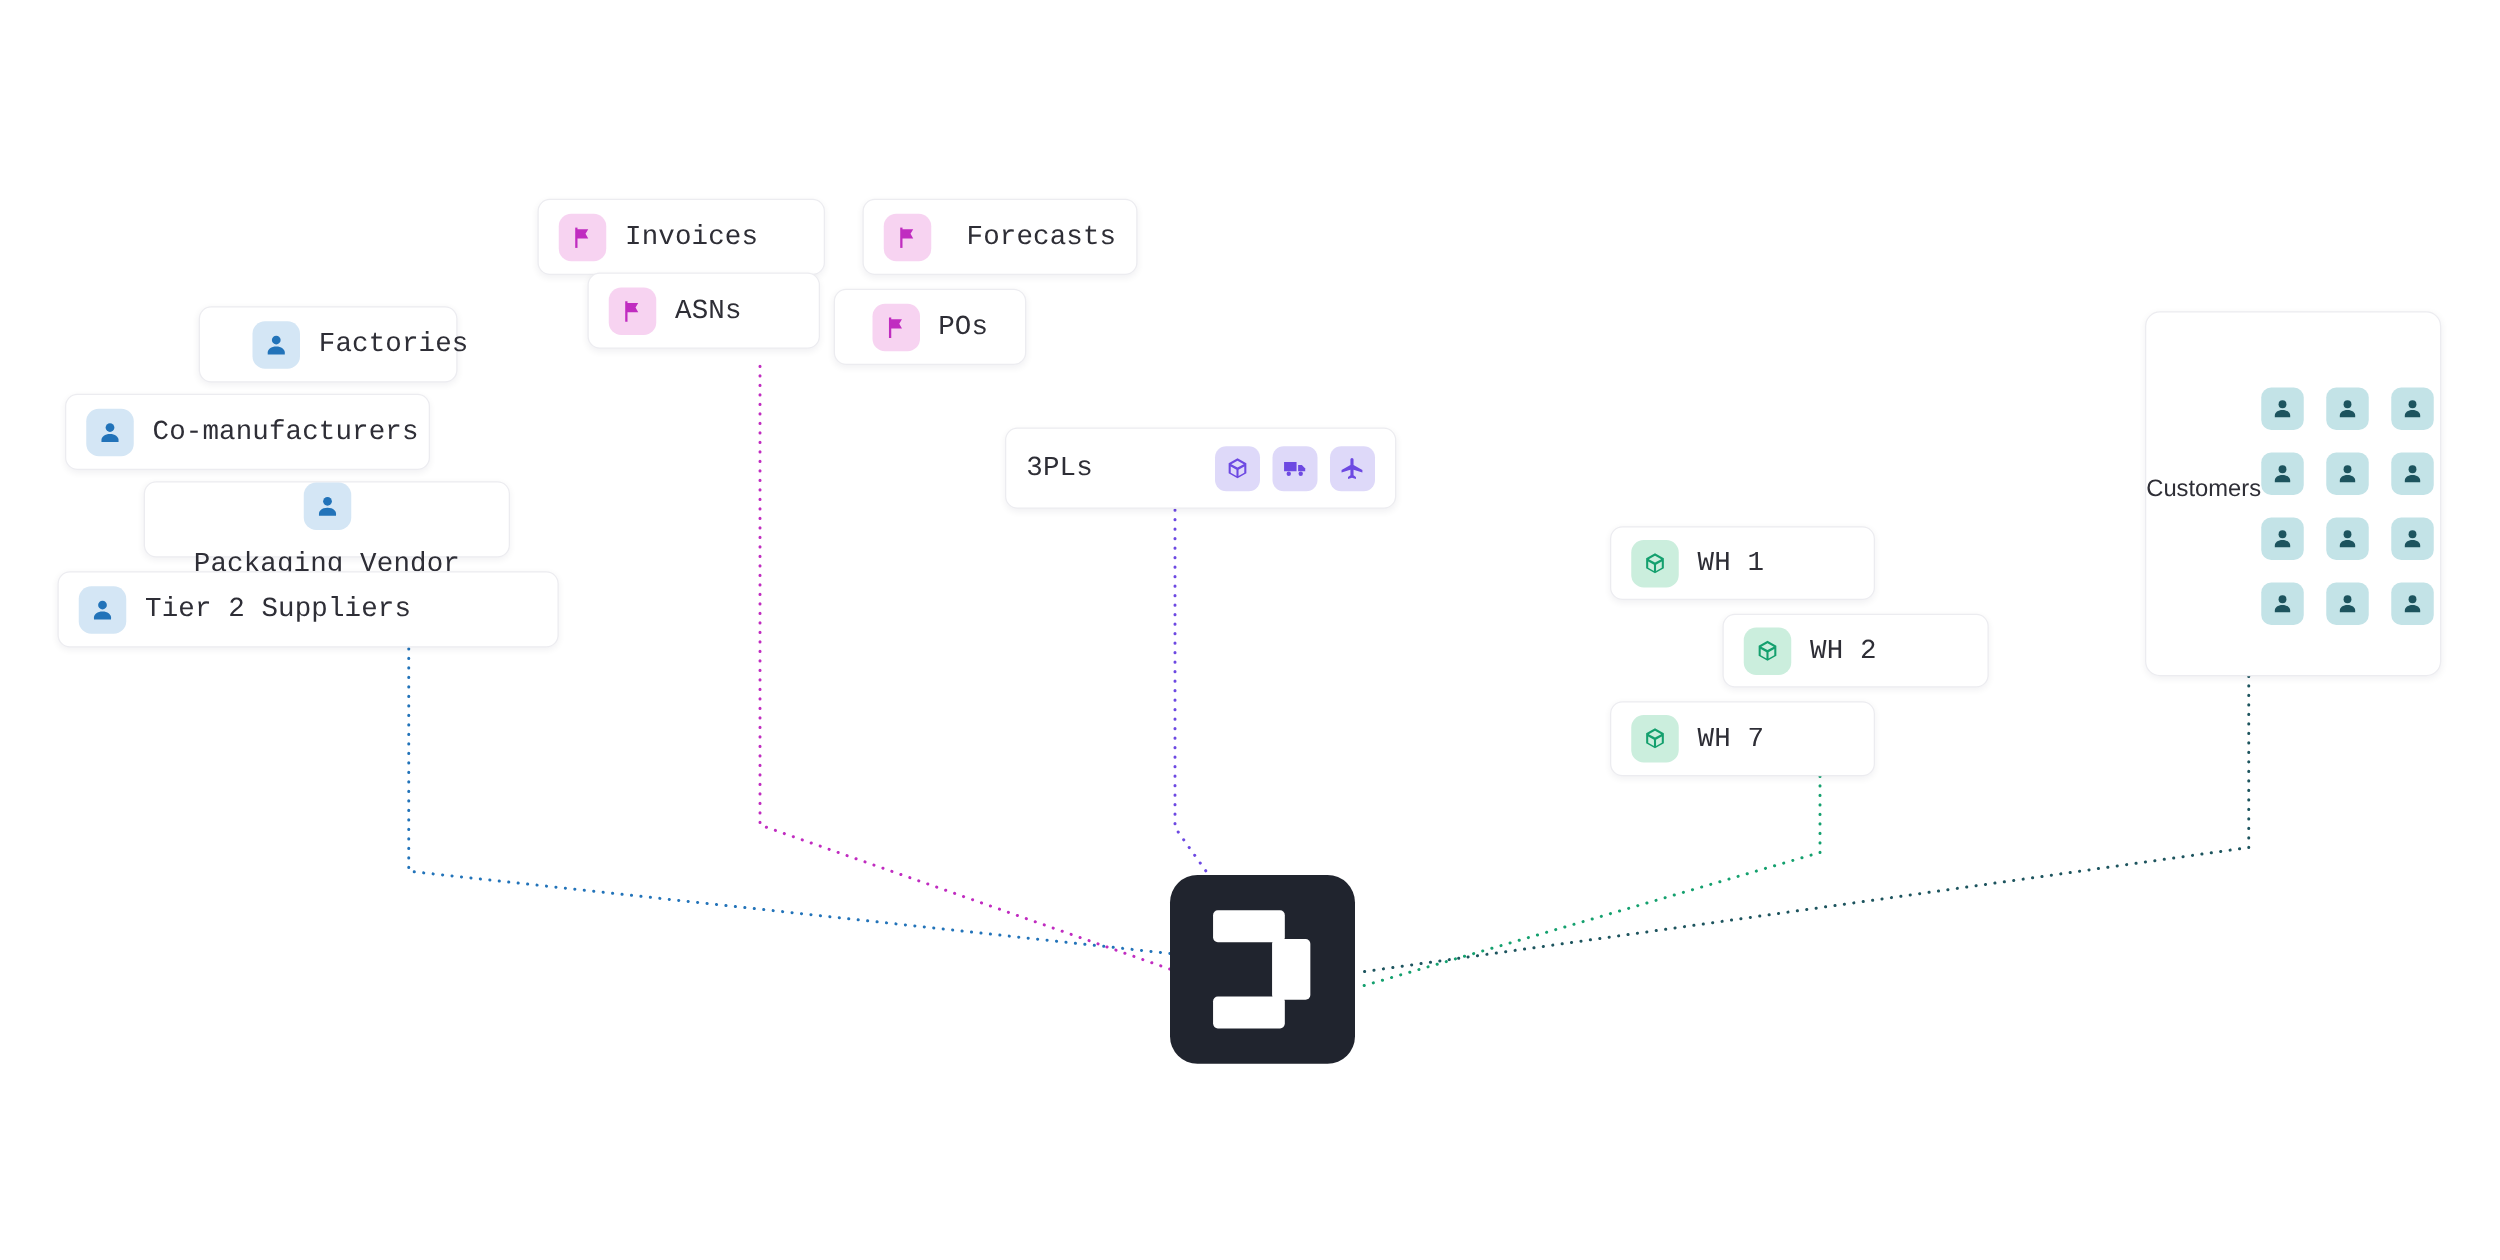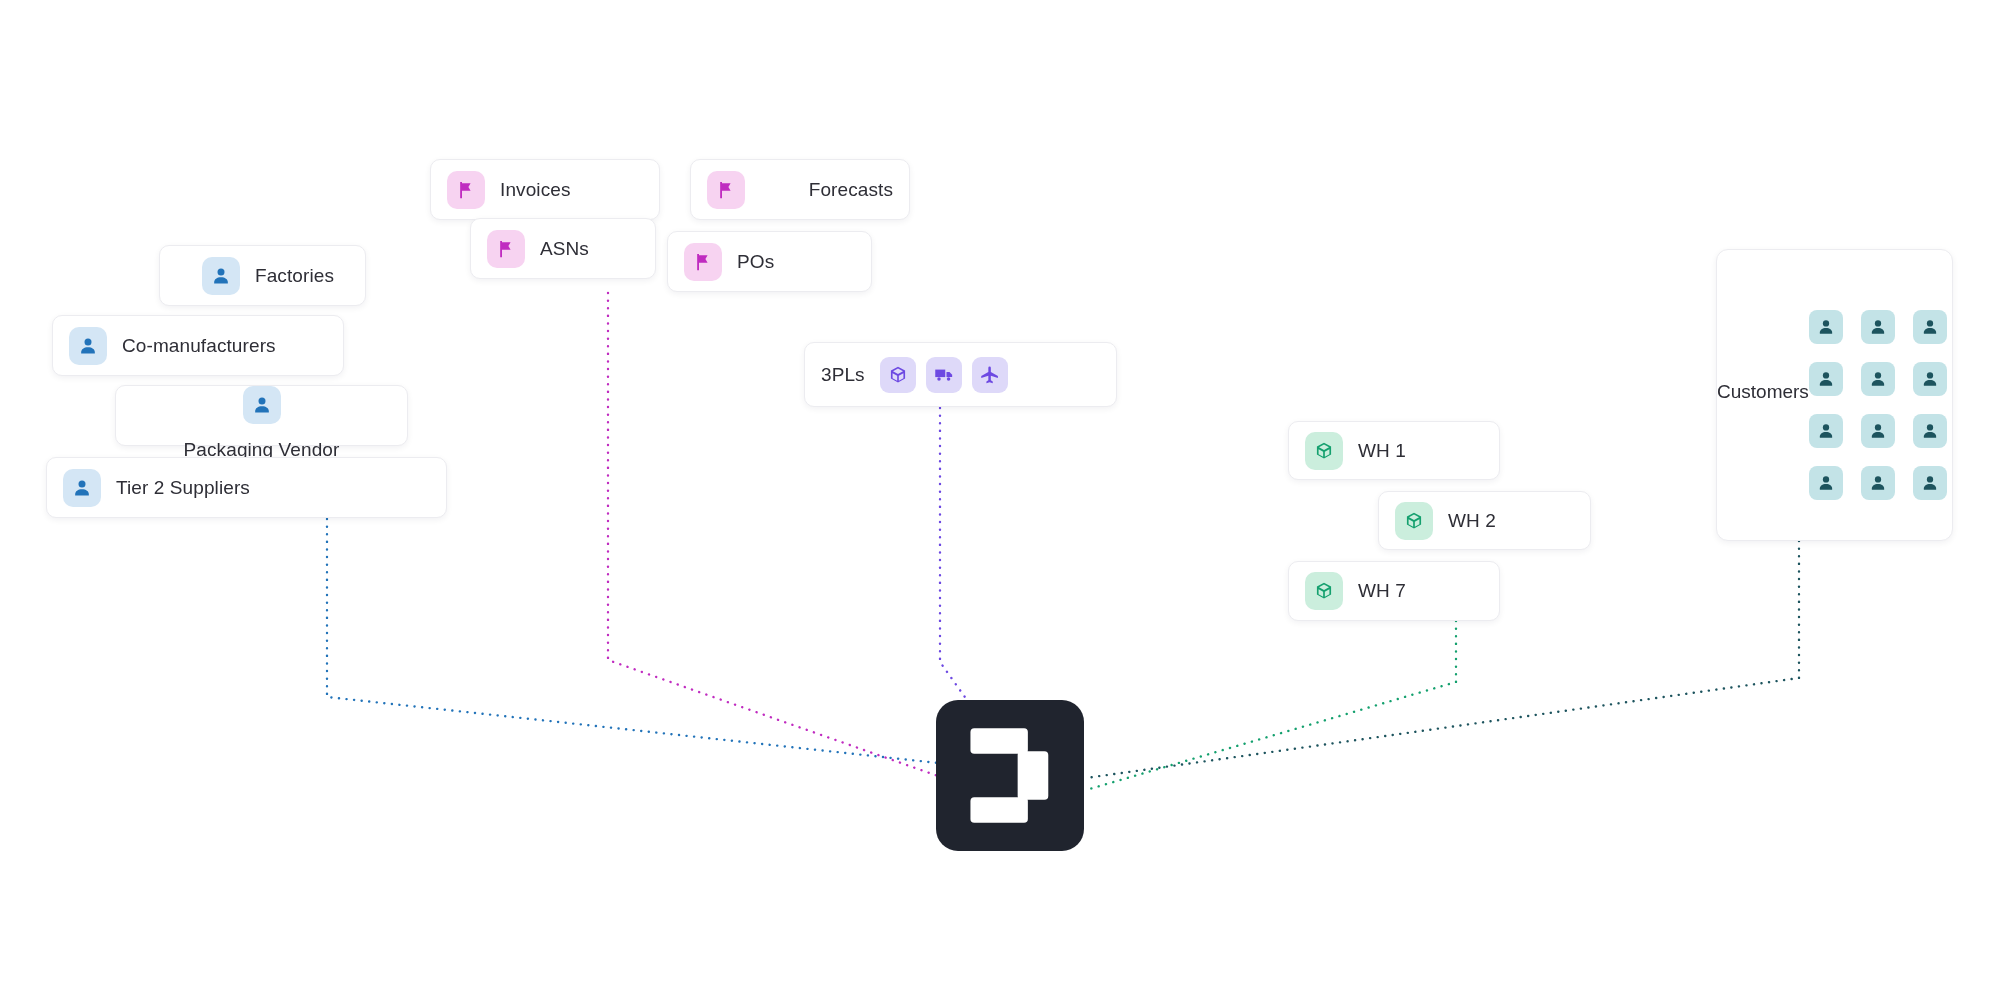--- a/index.html
+++ b/index.html
@@ -9,21 +9,21 @@
   .connectors polyline{fill:none;stroke-width:2.4;stroke-linecap:round;stroke-dasharray:0.1 7.5;}
   .line-blue{stroke:var(--accent-blue,#2273b9);}
   .line-magenta{stroke:var(--accent-magenta,#c02cc0);}
   .line-purple{stroke:var(--accent-purple,#6d49e2);}
   .line-green{stroke:var(--accent-green,#14a06e);}
   .line-dark{stroke:var(--accent-teal-dark,#1d545e);}
 
   .node{position:absolute;display:flex;align-items:center;gap:15px;background:#fff;
         border:1px solid var(--card-border,#ececf0);border-radius:10px;padding:0 16px;
         box-shadow:0 2px 6px rgba(20,20,43,.06);box-sizing:border-box;}
-  .label{font-size:19px;font-weight:500;letter-spacing:.1px;white-space:nowrap;}
+  .label{font-size:22px;font-weight:500;letter-spacing:.1px;white-space:nowrap;font-family:Liberation Mono, monospace;}
 
   .icon{display:flex;align-items:center;justify-content:center;border-radius:10px;flex:0 0 auto;}
   .icon svg{fill:currentColor;}
   .icon-lg{width:38px;height:38px;}
   .icon-md{width:36px;height:36px;border-radius:9px;}
   .icon-sm{width:34px;height:34px;border-radius:8px;}
   .ic-blue{background:var(--accent-blue-bg,#d4e6f5);color:var(--accent-blue,#2273b9);}
   .ic-pink{background:var(--accent-magenta-bg,#f7d3f1);color:var(--accent-magenta,#c02cc0);}
   .ic-purple{background:var(--accent-purple-bg,#ded9f9);color:var(--accent-purple,#6d49e2);}
   .ic-green{background:var(--accent-green-bg,#cbeedd);color:var(--accent-green,#14a06e);}
@@ -77,21 +77,21 @@
   <div class="node" style="left:470px;top:218px;width:186px;height:61px;">
     <span class="icon icon-lg ic-pink">
       <svg viewBox="0 0 24 24" width="20" height="20">
           <path d="M5 2.5h2.2V22H5z"></path>
           <path d="M6.5 4h11l-2.6 4.5 2.6 4.5h-11z"></path>
         </svg>
     </span>
     <span class="label">ASNs</span>
   </div>
 
-  <div class="node" style="left:667px;top:231px;width:205px;height:61px;">
+  <div class="node" style="left:667px;top:231px;width:154px;height:61px;justify-content:center;">
     <span class="icon icon-lg ic-pink">
       <svg viewBox="0 0 24 24" width="20" height="20">
           <path d="M5 2.5h2.2V22H5z"></path>
           <path d="M6.5 4h11l-2.6 4.5 2.6 4.5h-11z"></path>
         </svg>
     </span>
     <span class="label">POs</span>
   </div>
 
   <div class="node" style="left:159px;top:245px;width:207px;height:61px;padding-left:42px;">
@@ -127,21 +127,21 @@
   <div class="node" style="left:46px;top:457px;width:401px;height:61px;align-items:center;">
     <span class="icon icon-lg ic-blue">
       <svg viewBox="0 0 24 24" width="20" height="20">
           <circle cx="12" cy="7.2" r="4.2"></circle>
           <path d="M12 13.4c-4.8 0-8.2 2.5-8.2 5.9V21h16.4v-1.7c0-3.4-3.4-5.9-8.2-5.9z"></path>
         </svg>
     </span>
     <span class="label">Tier 2 Suppliers</span>
   </div>
 
-  <div class="node" style="left:804px;top:342px;width:313px;height:65px;">
+  <div class="node" style="left:804px;top:342px;width:313px;height:65px;justify-content:space-between;">
     <span class="label">3PLs</span>
     <span class="iconrow">
       <span class="icon icon-md ic-purple">
         <svg viewBox="0 0 24 24" width="20" height="20">
             <path d="M12 2 3.5 6.7v9.6L12 21l8.5-4.7V6.7L12 2zm0 2.3 6 3.3-6 3.3-6-3.3 6-3.3zM5.5 9.9 11 13v5.9l-5.5-3V9.9zm7.5 9V13l5.5-3.1v5.9L13 18.9z"></path>
           </svg>
       </span>
       <span class="icon icon-md ic-purple">
         <svg viewBox="0 0 24 24" width="20" height="20">
             <path d="M1.5 5.5h12v9h-12z"></path>

